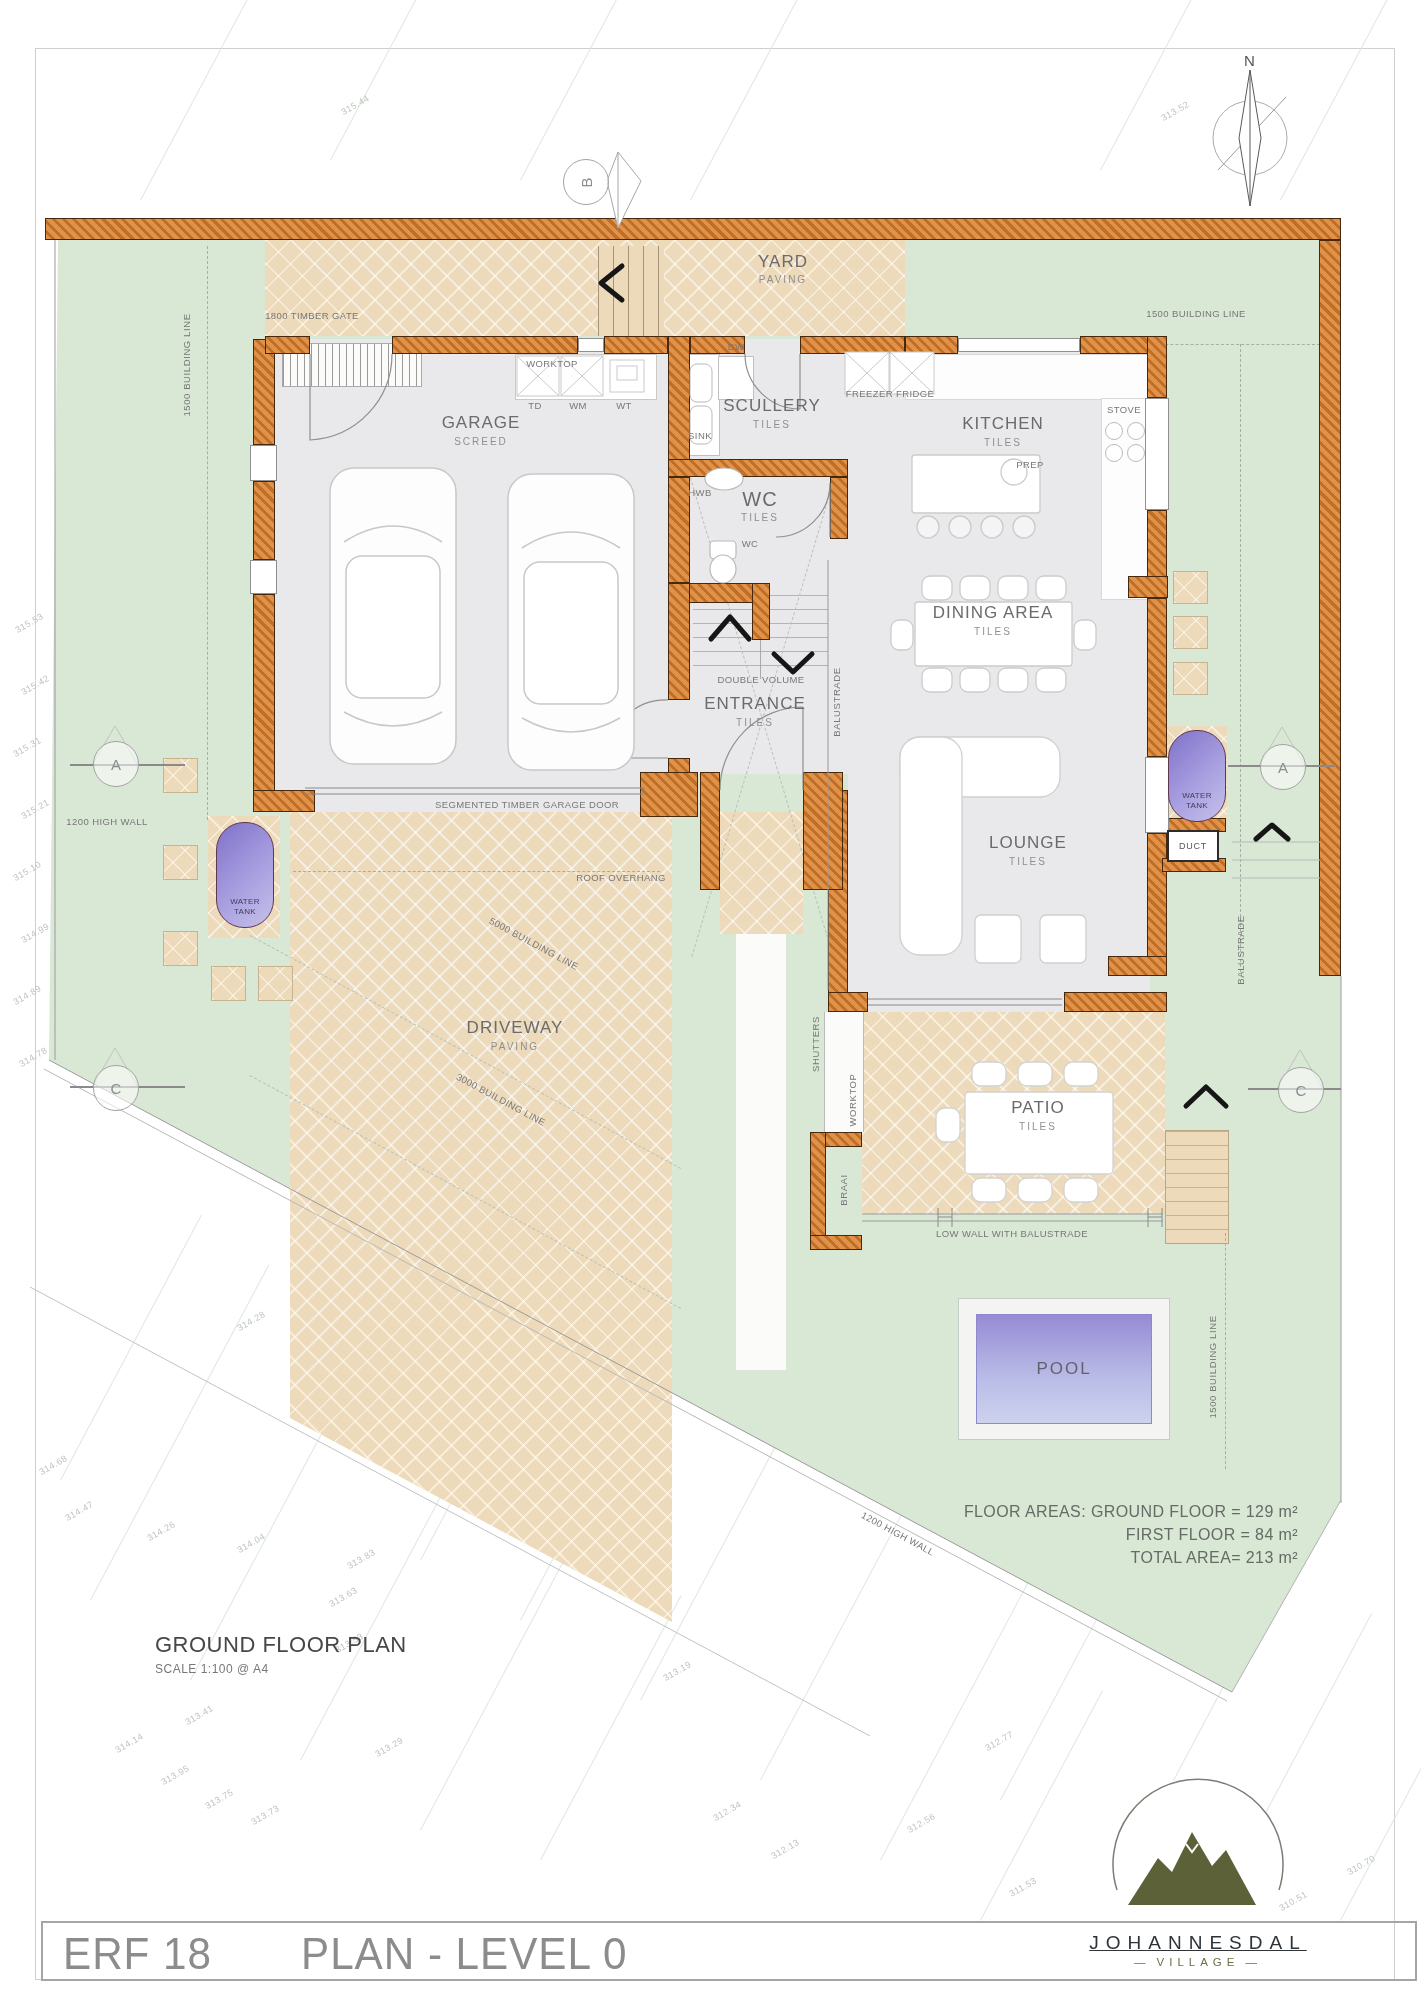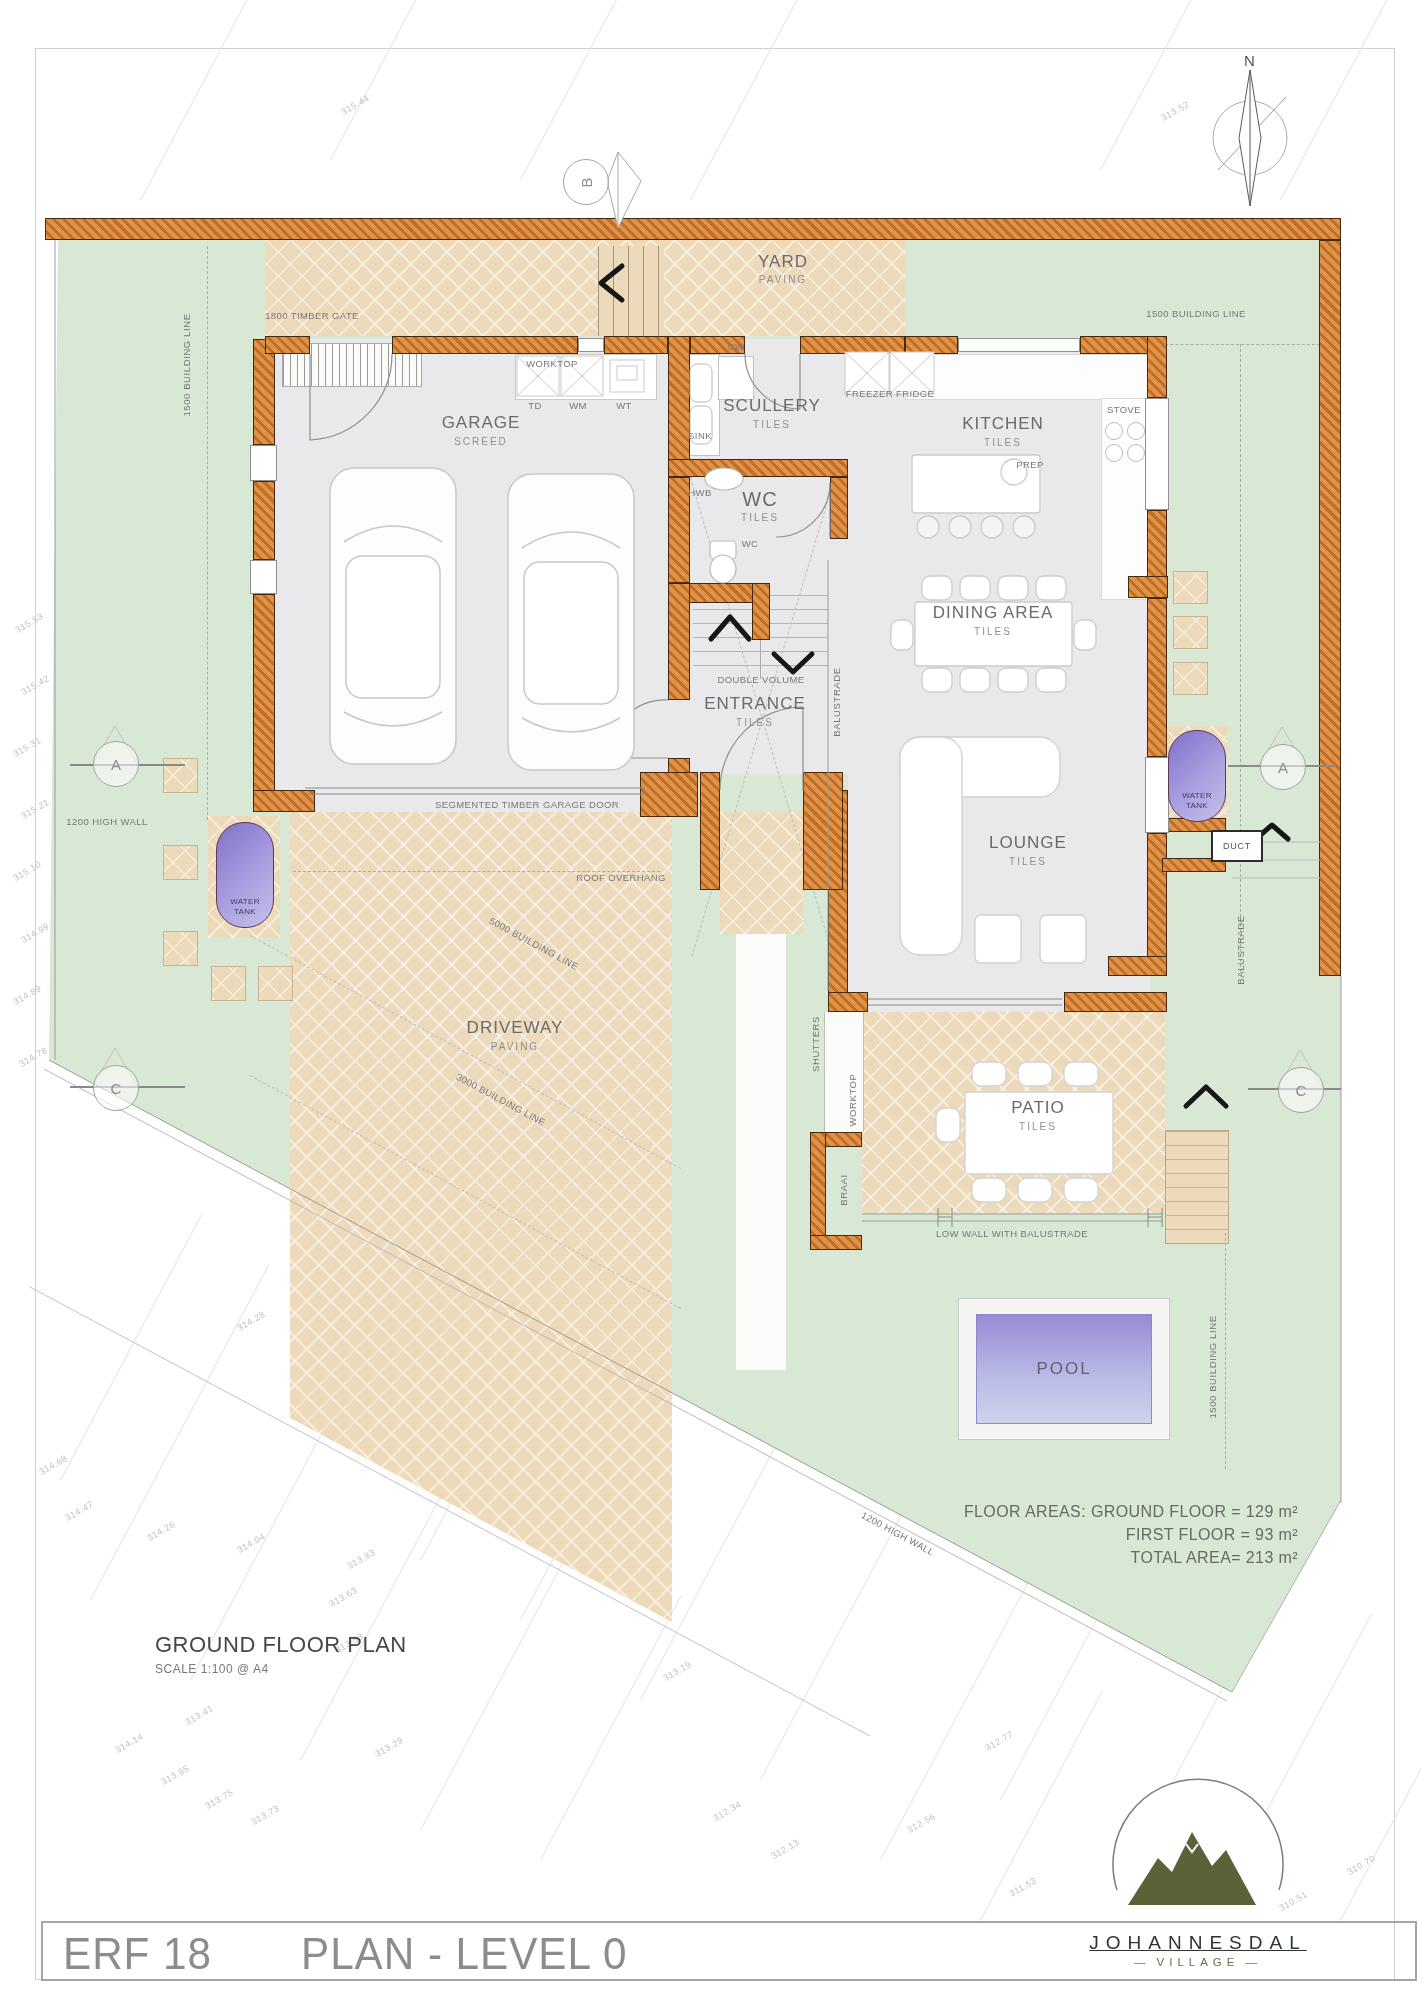--- a/index.html
+++ b/index.html
@@ -44,21 +44,21 @@
   .logo-sub:before,.logo-sub:after{content:"—";color:#6b7045;margin:0 6px;}
   svg.overlay{position:absolute;left:0;top:0;pointer-events:none;}
   .tank{position:absolute;border:1.5px solid #63354e;border-radius:28px;
      background:linear-gradient(135deg,#7f71c9,#a89fe0 55%,#c6c1ea);
      display:flex;align-items:flex-end;justify-content:center;}
   .tank span{color:#3a4058;font-size:8px;letter-spacing:.3px;text-align:center;line-height:10px;margin-bottom:10px;}
   .pool-deck{position:absolute;background:#f4f5f2;border:1px solid #c6ccc6;}
   .pool-water{position:absolute;background:linear-gradient(180deg,#978bd5,#babde7 60%,#cdd2ee);border:1px solid #8f88cc;
      display:flex;align-items:center;justify-content:center;}
   .duct{position:absolute;background:#fff;border:2px solid #2c2c2c;color:#555;font-size:9px;letter-spacing:.8px;
-     display:flex;align-items:center;justify-content:center;margin-left:44px;}
+     display:flex;align-items:center;justify-content:center;}
 </style>
 </head>
 <body>
 
 <div class="page">
 
   <div class="frame"></div>
 
   <div id="contour-layer" class="abs" style="left:0;top:0;width:1421px;height:2000px;">
       <div class="cline" style="left: 140px; top: 200px; width: 300px;"></div>
@@ -466,21 +466,21 @@
   <div class="mcirc" style="left:1278px;top:1067px;">
       <span>C</span>
     </div>
   <div class="mcirc" style="left:563px;top:159px;">
       <span style="transform:rotate(-90deg);">B</span>
     </div>
   <div class="lbl" style="left:1250px;top:52px;font-size:15px;color:#555;">N</div>
 
   <div class="areas" style="right:123px;top:1500px;">
     <div>FLOOR AREAS: GROUND FLOOR = 129 m²</div>
-    <div>FIRST FLOOR =   93 m²</div>
+    <div>FIRST FLOOR =   84 m²</div>
     <div>TOTAL AREA= 213 m²</div>
   </div>
 
   <div class="ptitle" style="left:155px;top:1632px;">GROUND FLOOR PLAN</div>
   <div class="pscale" style="left:155px;top:1662px;">SCALE 1:100 @ A4</div>
 
   <div class="tblock">
     <span class="ttext" style="left:20px;">ERF 18</span>
     <span class="ttext" style="left:258px;">PLAN - LEVEL 0</span>
   </div>

